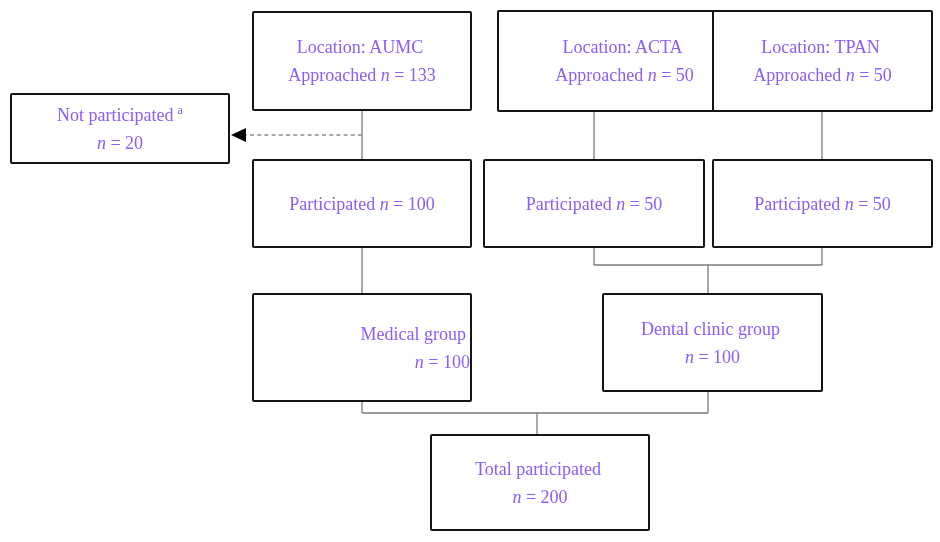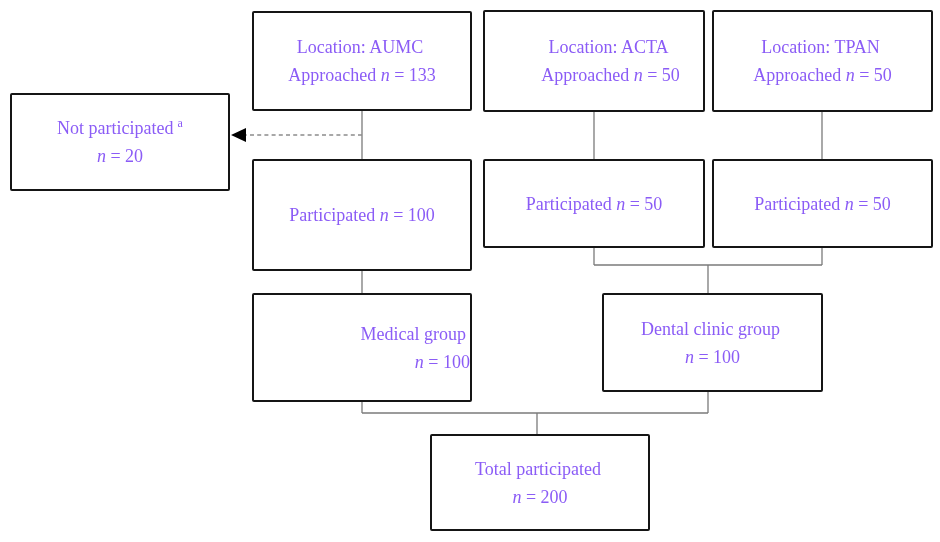--- a/index.html
+++ b/index.html
@@ -42,24 +42,24 @@
   .box-line { white-space: nowrap; }
   .nvar { font-style: italic; }
   sup.note {
     font-size: 12px;
     margin-left: 4px;
     vertical-align: super;
     line-height: 0;
   }
   
   .b-loc-aumc   { left: 252px; top: 11px;  width: 220px; height: 100px; }
-  .b-loc-acta   { left: 483px; top: 10px;  width: 222px; height: 102px; padding-left: 33px; }
+  .b-loc-acta   { left: 497px; top: 10px;  width: 222px; height: 102px; padding-left: 33px; }
   .b-loc-tpan   { left: 712px; top: 10px;  width: 221px; height: 102px; }
-  .b-notpart    { left: 10px;  top: 93px;  width: 220px; height: 98px;  }
-  .b-part-aumc  { left: 252px; top: 159px; width: 220px; height: 112px;  }
+  .b-notpart    { left: 10px;  top: 93px;  width: 220px; height: 71px;  }
+  .b-part-aumc  { left: 252px; top: 159px; width: 220px; height: 89px;  }
   .b-part-acta  { left: 483px; top: 159px; width: 222px; height: 89px;  }
   .b-part-tpan  { left: 712px; top: 159px; width: 221px; height: 89px;  }
   .b-medical    { left: 252px; top: 293px; width: 220px; height: 109px; align-items: flex-end;  }
   .b-dental     { left: 602px; top: 293px; width: 221px; height: 99px; text-align: right;  }
   .b-total      { left: 430px; top: 434px; width: 220px; height: 97px;  }
 </style>
 </head>
 <body>
 
 <div id="canvas">

